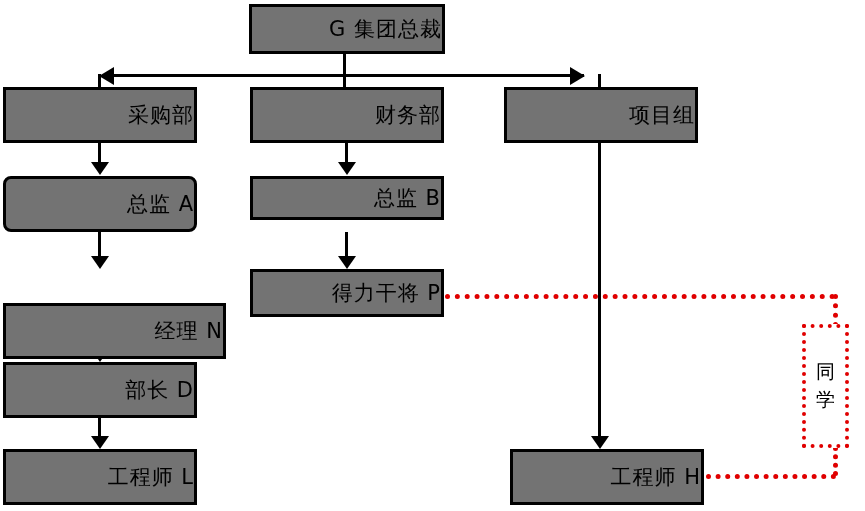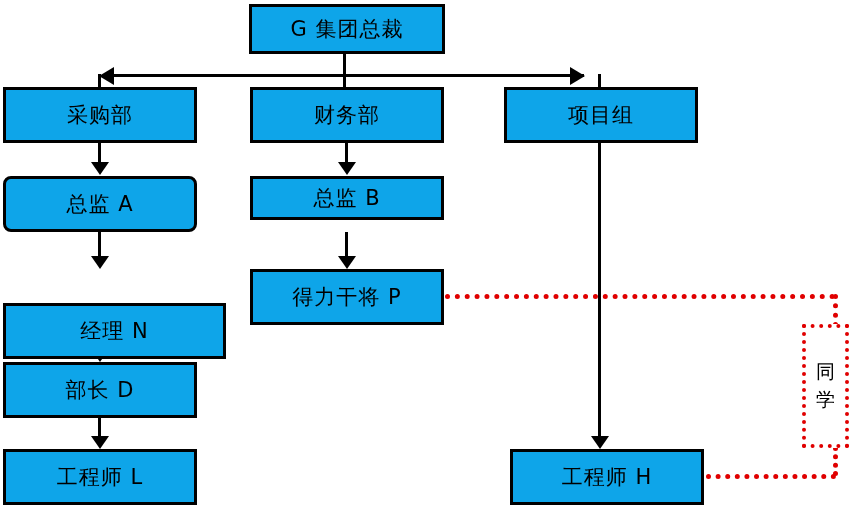--- a/index.html
+++ b/index.html
@@ -12,24 +12,24 @@
     width: 865px;
     height: 511px;
     background: #ffffff;
     font-family: "DejaVu Sans", "Liberation Sans", sans-serif;
     overflow: hidden;
   }
   .node {
     position: absolute;
     box-sizing: border-box;
     border: 3px solid #000000;
-    background: #0ea5e9;
+    background: #737373;
     display: flex;
     align-items: center;
-    justify-content: center;
+    justify-content: flex-end;
     color: #000000;
     font-size: 21px;
     line-height: 1;
     letter-spacing: 1px;
     white-space: nowrap;
     z-index: 3;
   }
   .node.vertical-text {
     border: none;
     background: transparent;
@@ -172,21 +172,21 @@
   </div>
 
   <div class="node" style="left:250px; top:176px; width:194px; height:44px;">
     <span>总监 B</span>
   </div>
 
   <div class="node" style="left:3px; top:269px; width:223px; height:56px;margin-top:34px;">
     <span>经理 N</span>
   </div>
 
-  <div class="node" style="left:250px; top:269px; width:194px; height:56px;">
+  <div class="node" style="left:250px; top:269px; width:194px; height:48px;">
     <span>得力干将 P</span>
   </div>
 
   <div class="node" style="left:3px; top:362px; width:194px; height:56px;">
     <span>部长 D</span>
   </div>
 
   <div class="node" style="left:3px; top:449px; width:194px; height:56px;">
     <span>工程师 L</span>
   </div>

